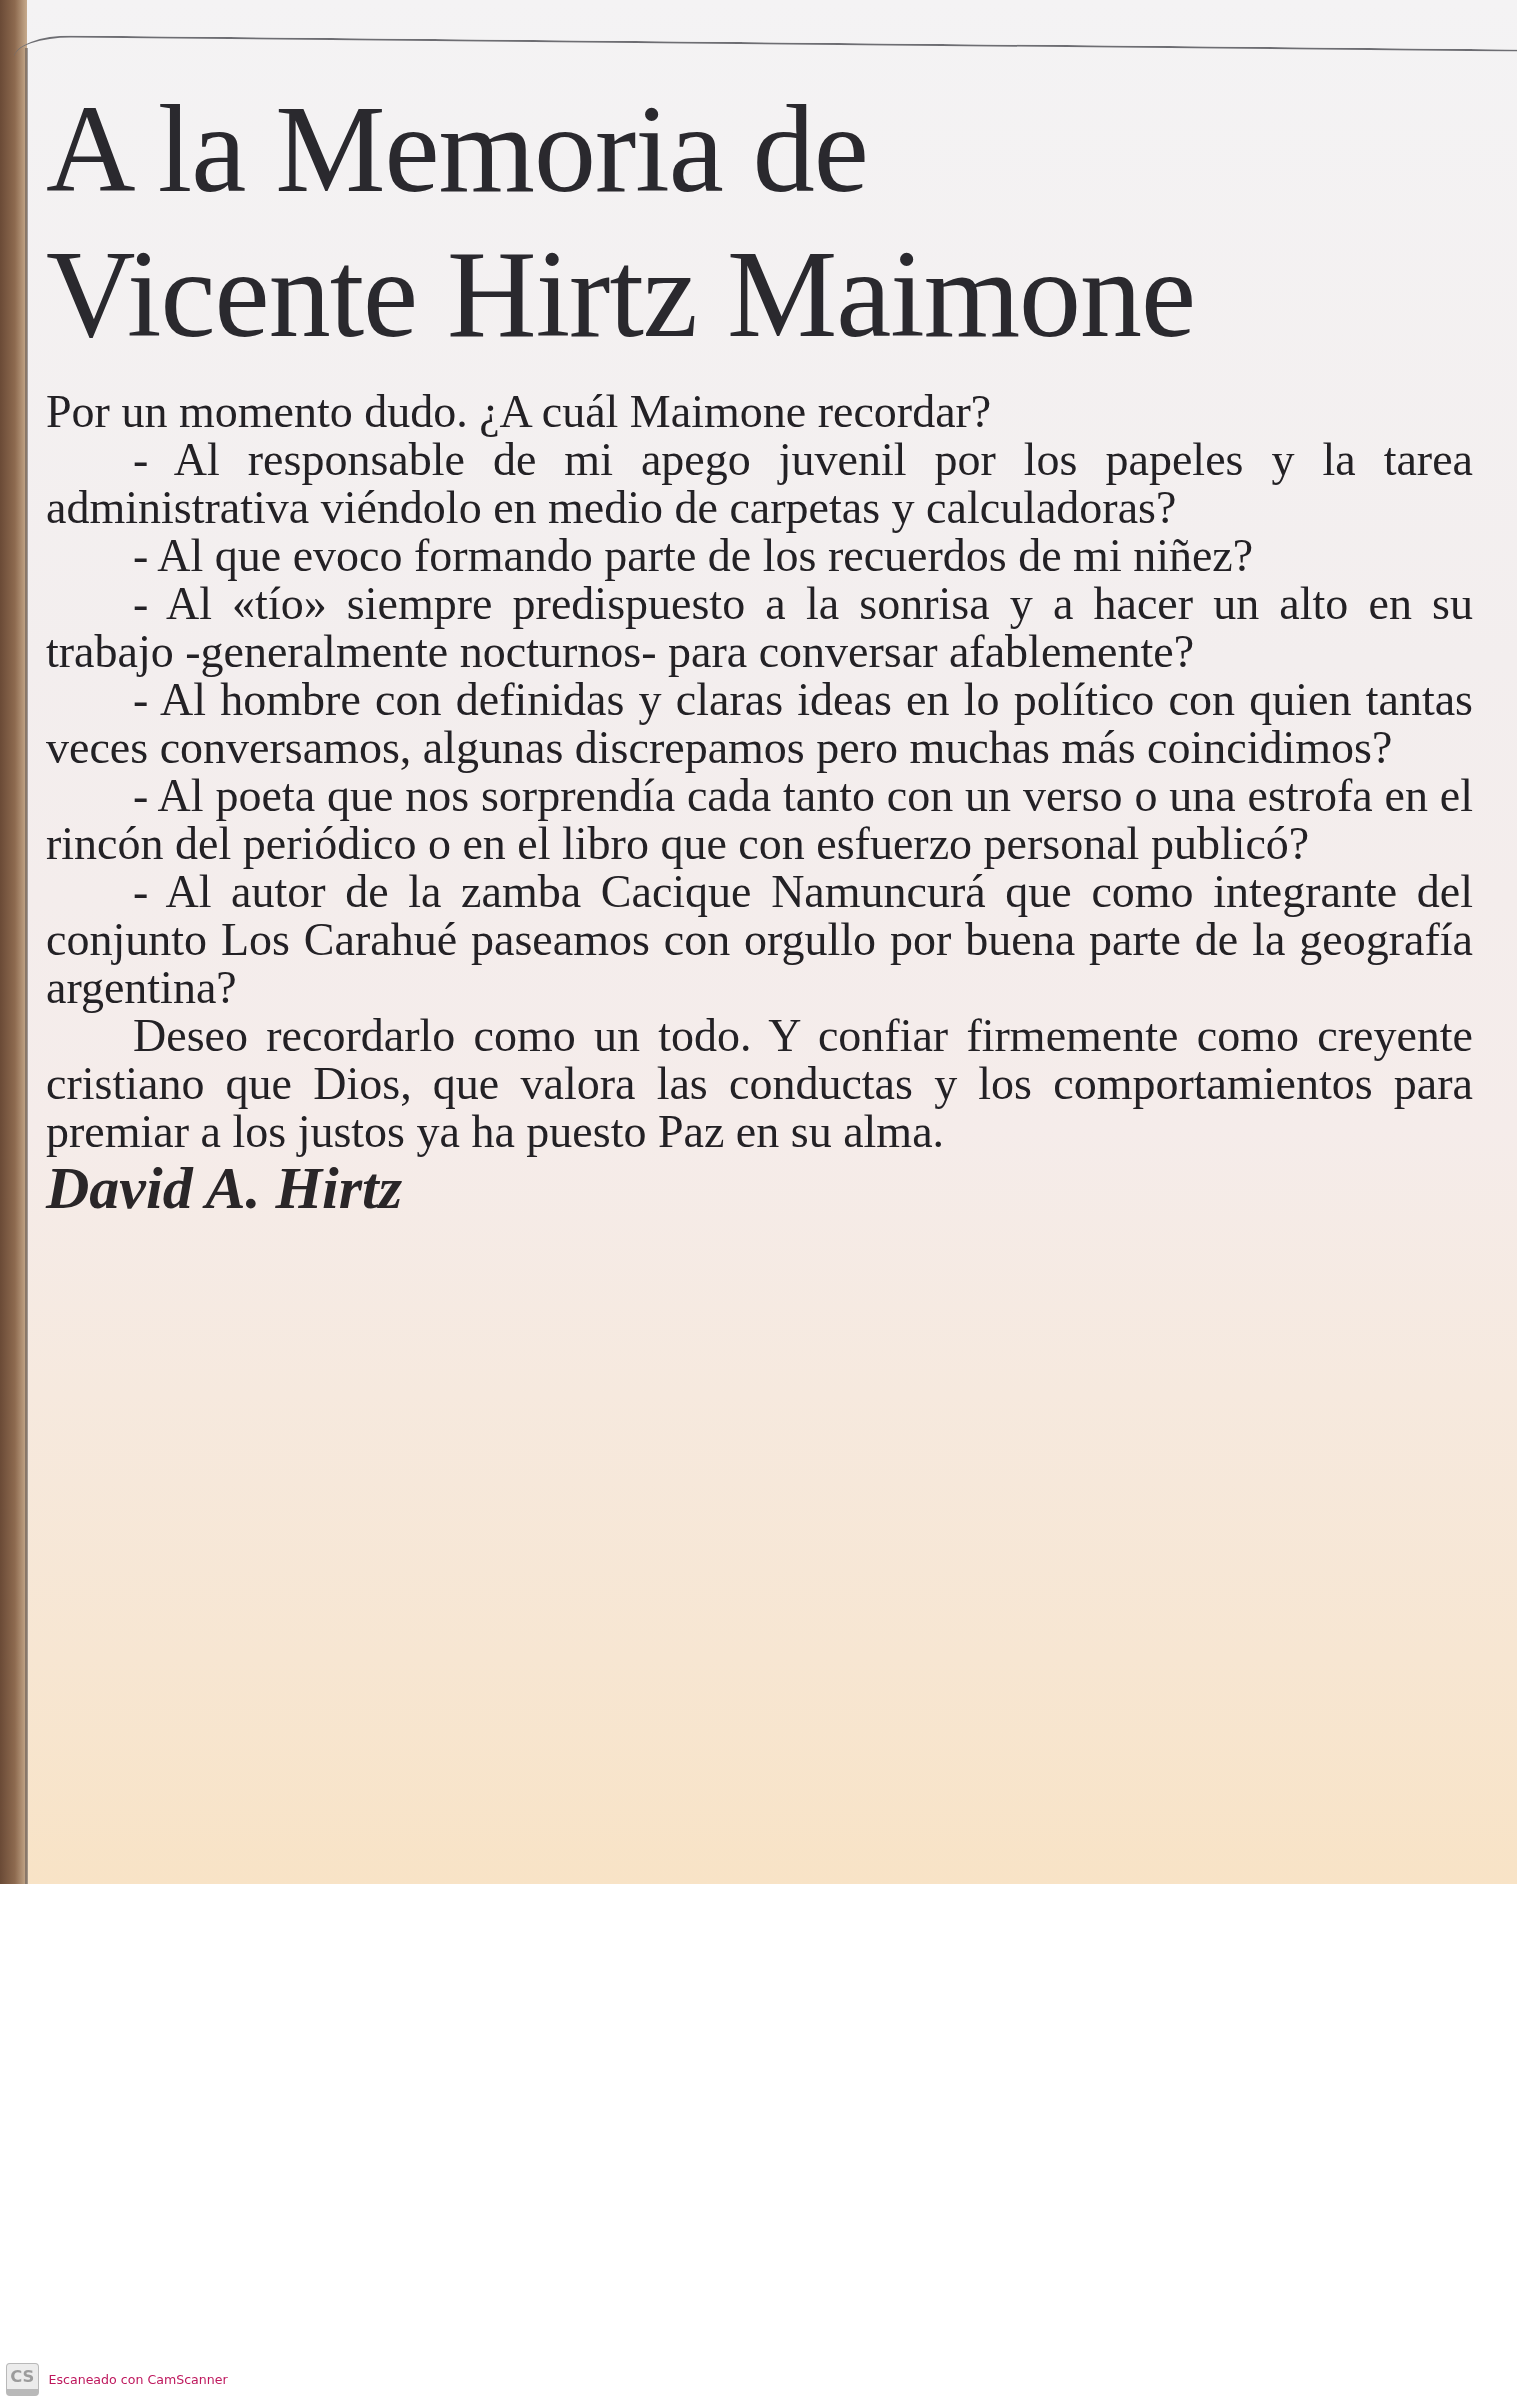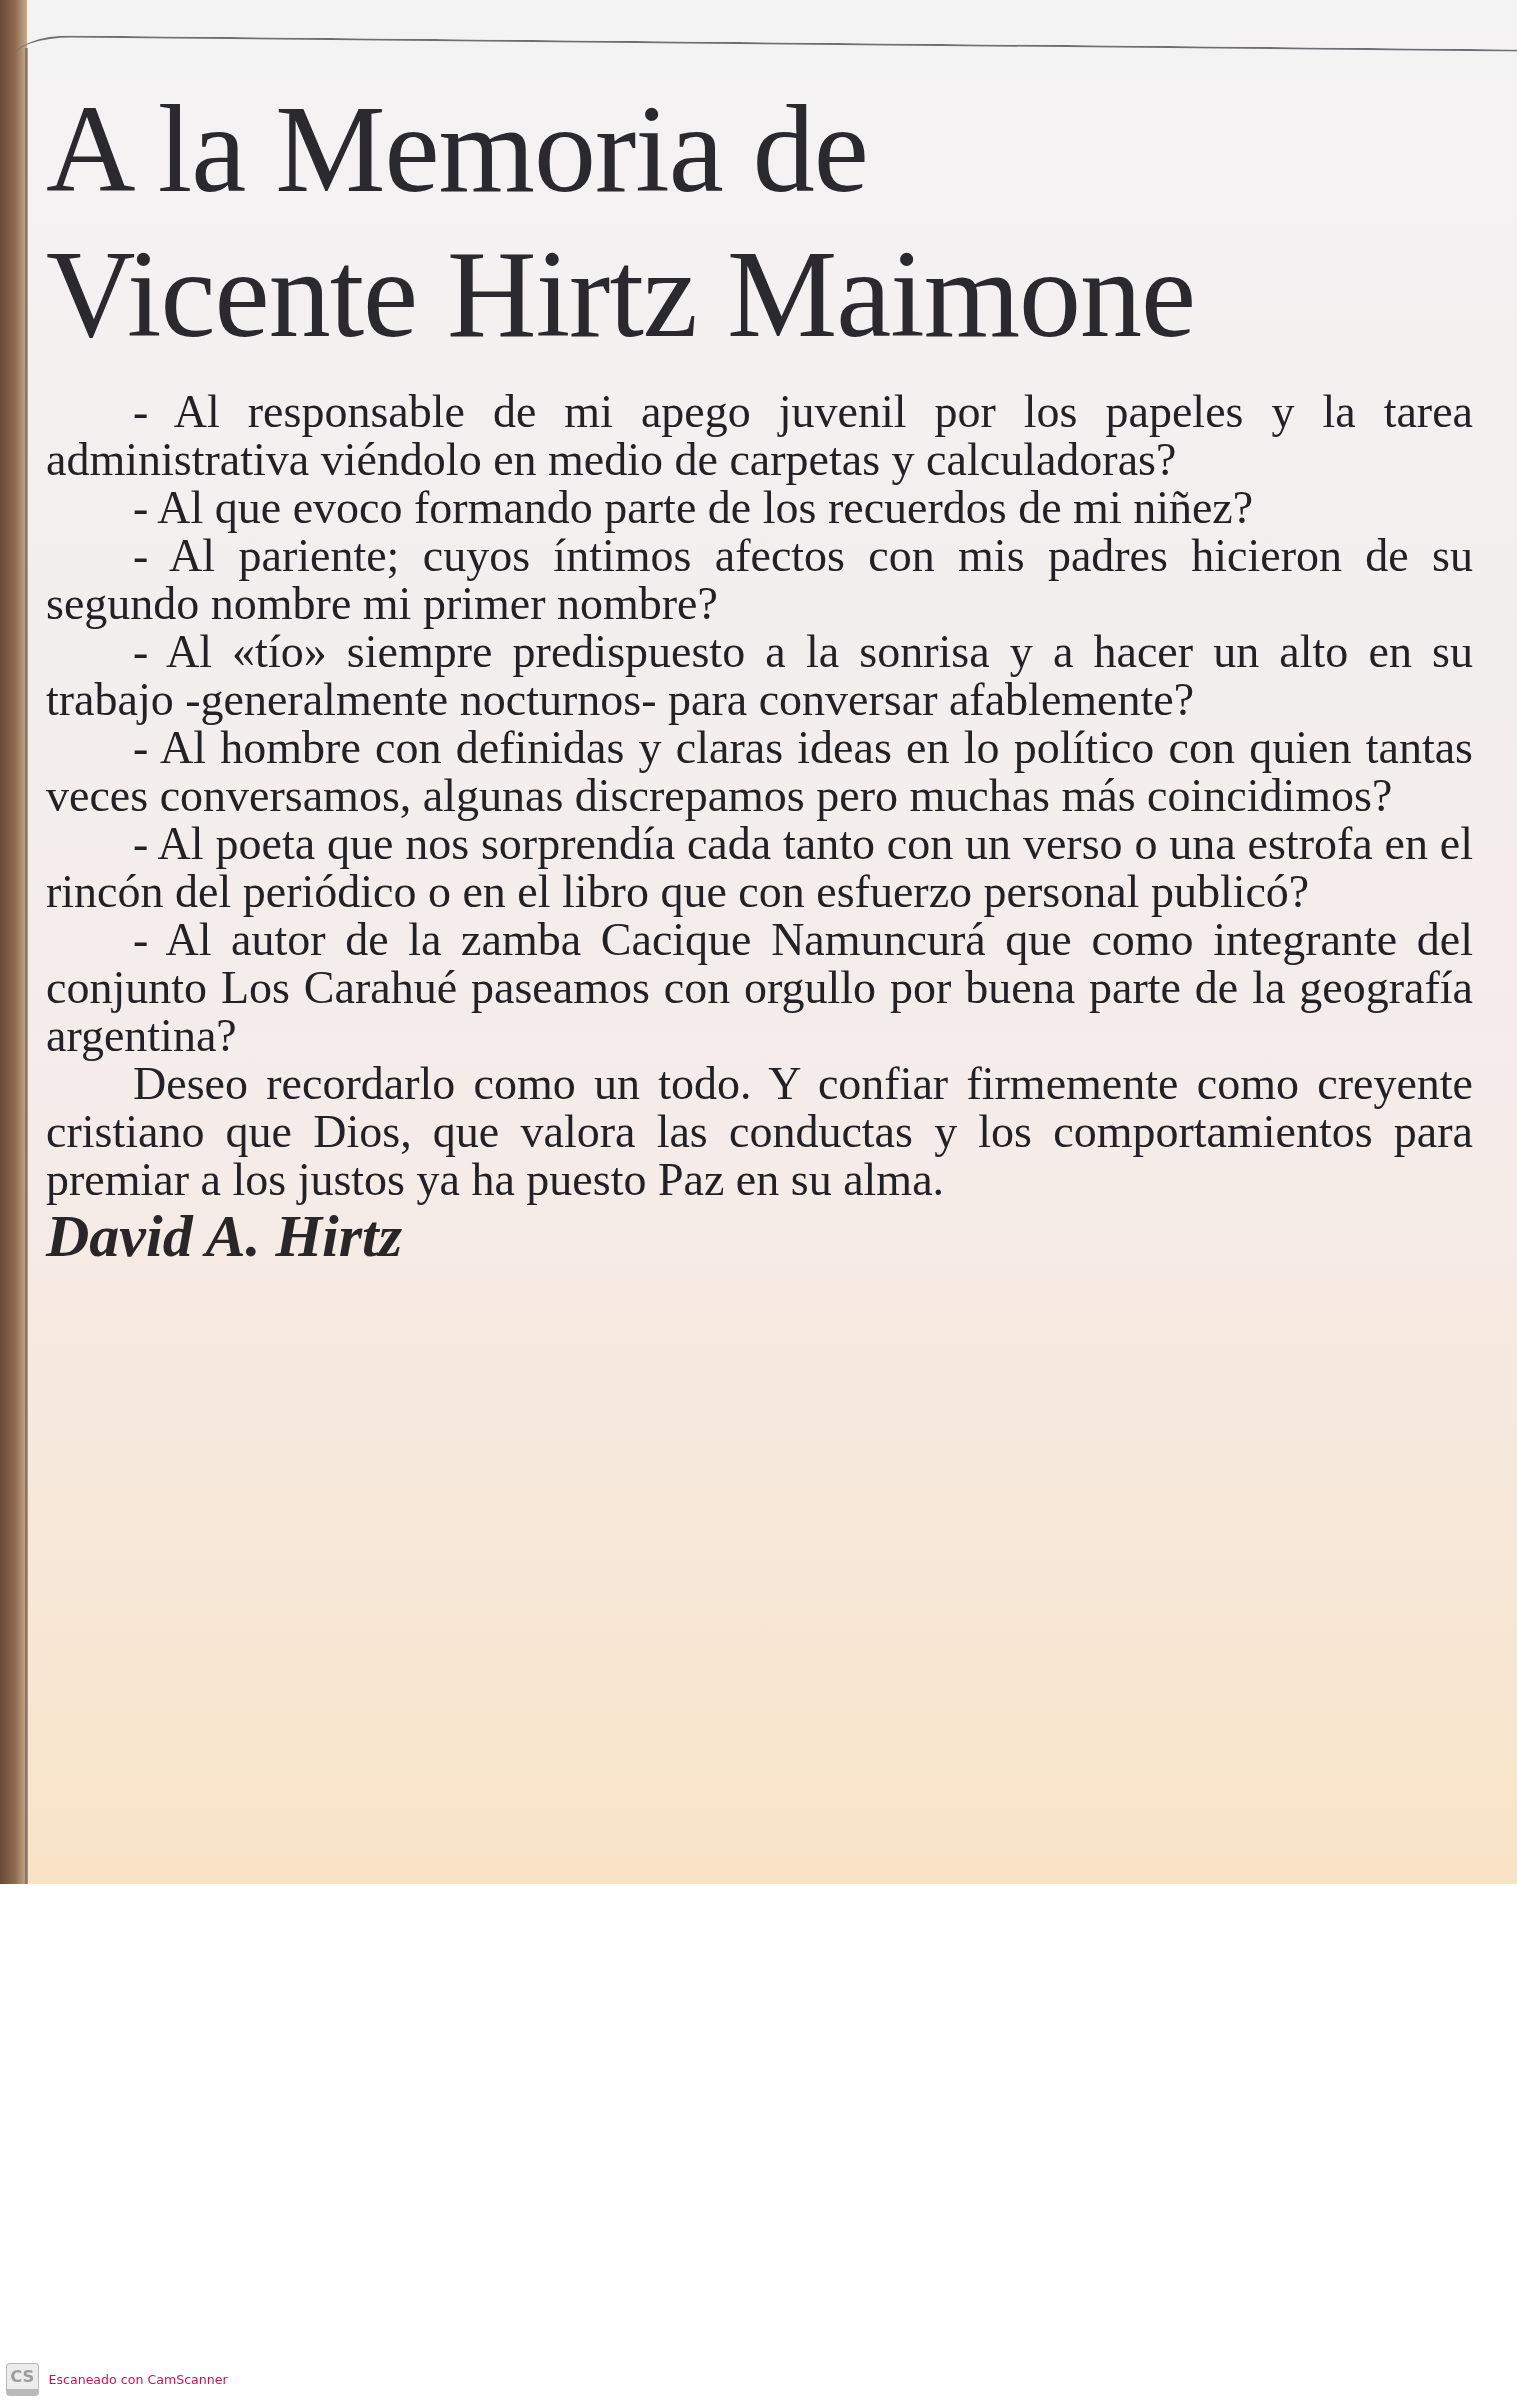--- a/index.html
+++ b/index.html
@@ -68,23 +68,23 @@
   <div class="spine-edge"></div>
   <div class="top-rule"></div>
 
   <div class="page">
     <h1 class="title">
       <div>A la Memoria de</div>
       <div>Vicente Hirtz Maimone</div>
     </h1>
 
     <div class="body">
+      <p class="lead">Por un momento dudo. ¿A cuál Maimone recordar?</p>
       <p class="indent">- Al responsable de mi apego juvenil por los papeles y la tarea administrativa viéndolo en medio de carpetas y calculadoras?</p>
       <p class="indent">- Al que evoco formando parte de los recuerdos de mi niñez?</p>
-      <p class="indent">- Al pariente; cuyos íntimos afectos con mis padres hicieron de su segundo nombre mi primer nombre?</p>
       <p class="indent">- Al «tío» siempre predispuesto a la sonrisa y a hacer un alto en su trabajo -generalmente nocturnos- para conversar afablemente?</p>
       <p class="indent">- Al hombre con definidas y claras ideas en lo político con quien tantas veces conversamos, algunas discrepamos pero muchas más coincidimos?</p>
       <p class="indent">- Al poeta que nos sorprendía cada tanto con un verso o una estrofa en el rincón del periódico o en el libro que con esfuerzo personal publicó?</p>
       <p class="indent">- Al autor de la zamba Cacique Namuncurá que como integrante del conjunto Los Carahué paseamos con orgullo por buena parte de la geografía argentina?</p>
       <p class="indent"><span>Deseo recordarlo como un todo. Y confiar firmemente como creyente cristiano que Dios, que valora las conductas y los comportamientos para premiar a los justos ya ha puesto </span><span class="bold">Paz en su alma</span><span>.</span></p>
       <div class="signature">David A. Hirtz</div>
     </div>
   </div>
 </div>
 

